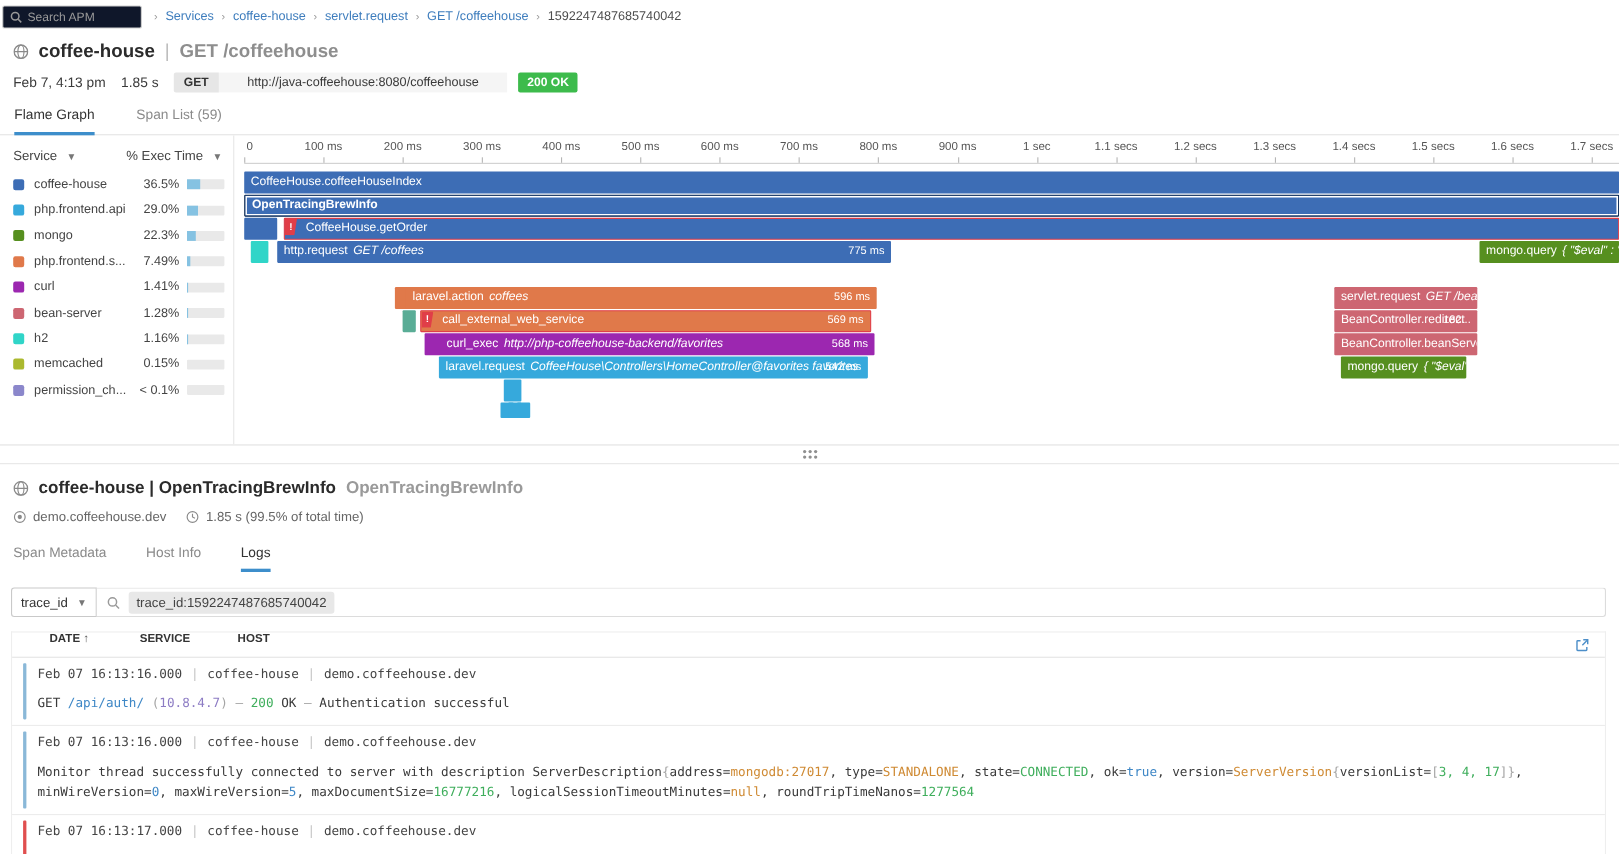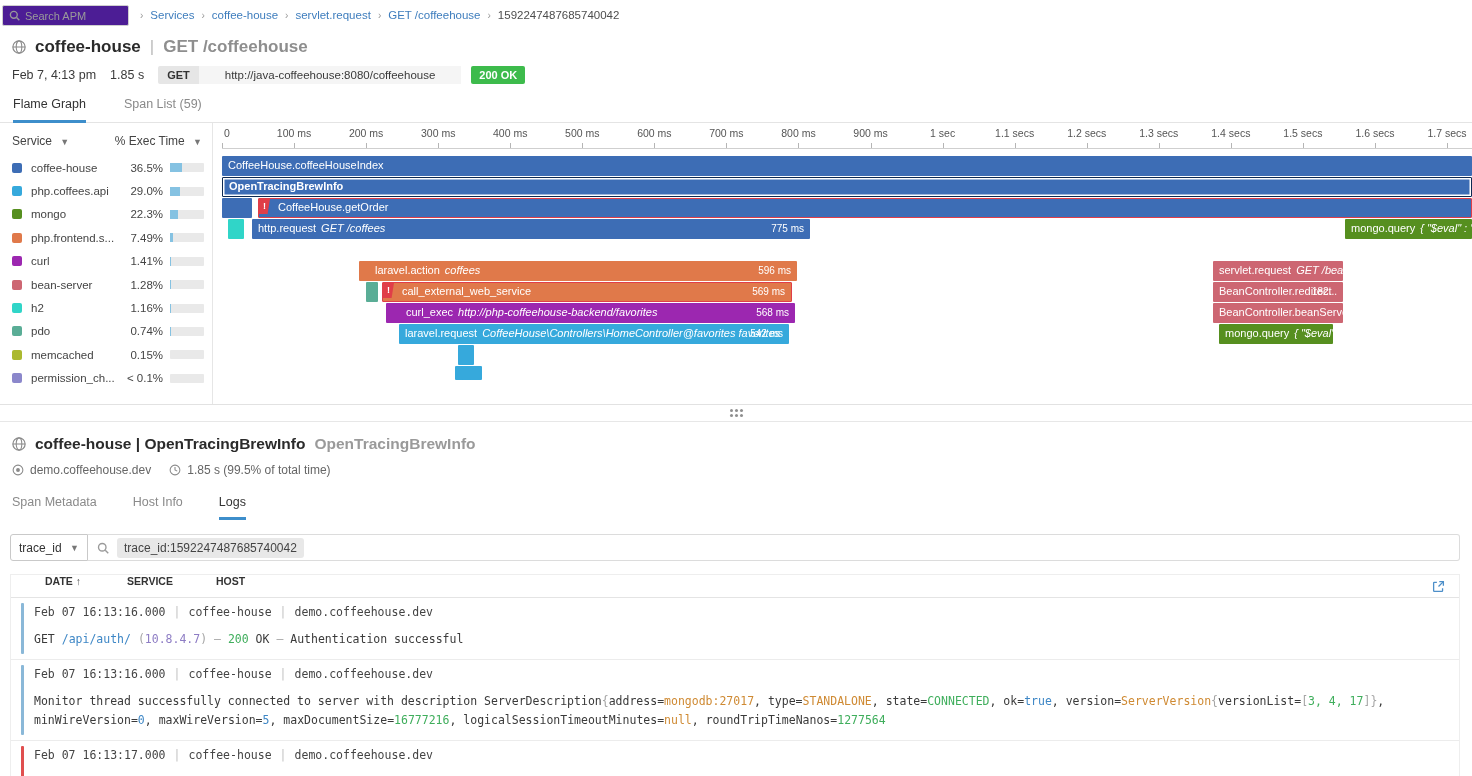--- a/index.html
+++ b/index.html
@@ -3,21 +3,21 @@
 <meta charset="utf-8">
 <style>
   * { box-sizing: border-box; }
   html,body { margin:0; padding:0; background:#fff; }
   body { width:1472px; font-family:"Liberation Sans", sans-serif; color:#333; font-size:12px; }
   svg { display:block; }
 
   
   .topbar { position:relative; height:30px; }
   .searchbox { position:absolute; left:2px; top:5px; width:127px; height:21px; border:1px solid #cfcfcf; border-radius:2px;
-    display:flex; align-items:center; gap:5px; padding:0 6px; color:#9a9a9a; font-size:11px; background:#4c1d95; }
+    display:flex; align-items:center; gap:5px; padding:0 6px; color:#9a9a9a; font-size:11px; background:#0f172a; }
   .crumbs { position:absolute; left:140px; top:9px; display:flex; align-items:center; gap:7px; font-size:11.5px; white-space:nowrap; }
   .crumbs .sep { color:#999; font-size:10px; }
   .crumbs a { color:#3e7dbd; text-decoration:none; }
   .crumbs .last { color:#4d4d4d; }
 
   
   .trace-title { display:flex; align-items:center; gap:9px; margin:7px 0 0 12px; font-size:17px; font-weight:bold; color:#2b2b2b; }
   .trace-title .pipe { color:#bbb; font-weight:normal; }
   .trace-title .sub { color:#8e8e8e; }
   .trace-meta { display:flex; align-items:center; gap:14px; margin:9px 0 0 12px; font-size:12.5px; color:#3a3a3a; }
@@ -161,21 +161,21 @@
         <div class="svc-row">
           <span class="swatch" style="background: rgb(61, 109, 181);"></span>
           <span class="svc-name">coffee-house</span>
           <span class="svc-pct">36.5%</span>
           <span class="svc-bar">
             <span class="svc-fill" style="width: 12.41px;"></span>
           </span>
         </div>
         <div class="svc-row">
           <span class="swatch" style="background: rgb(54, 169, 220);"></span>
-          <span class="svc-name">php.coffees.api</span>
+          <span class="svc-name">php.frontend.api</span>
           <span class="svc-pct">29.0%</span>
           <span class="svc-bar">
             <span class="svc-fill" style="width: 9.86px;"></span>
           </span>
         </div>
         <div class="svc-row">
           <span class="swatch" style="background: rgb(86, 143, 31);"></span>
           <span class="svc-name">mongo</span>
           <span class="svc-pct">22.3%</span>
           <span class="svc-bar">
@@ -205,28 +205,20 @@
           <span class="svc-bar">
             <span class="svc-fill" style="width: 1px;"></span>
           </span>
         </div>
         <div class="svc-row">
           <span class="swatch" style="background: rgb(48, 213, 200);"></span>
           <span class="svc-name">h2</span>
           <span class="svc-pct">1.16%</span>
           <span class="svc-bar">
             <span class="svc-fill" style="width: 1px;"></span>
-          </span>
-        </div>
-        <div class="svc-row">
-          <span class="swatch" style="background: rgb(90, 173, 150);"></span>
-          <span class="svc-name">pdo</span>
-          <span class="svc-pct">0.74%</span>
-          <span class="svc-bar">
-            <span class="svc-fill" style="width: 0.2516px;"></span>
           </span>
         </div>
         <div class="svc-row">
           <span class="swatch" style="background: rgb(171, 185, 47);"></span>
           <span class="svc-name">memcached</span>
           <span class="svc-pct">0.15%</span>
           <span class="svc-bar">
             <span class="svc-fill" style="width: 0.051px;"></span>
           </span>
         </div>

